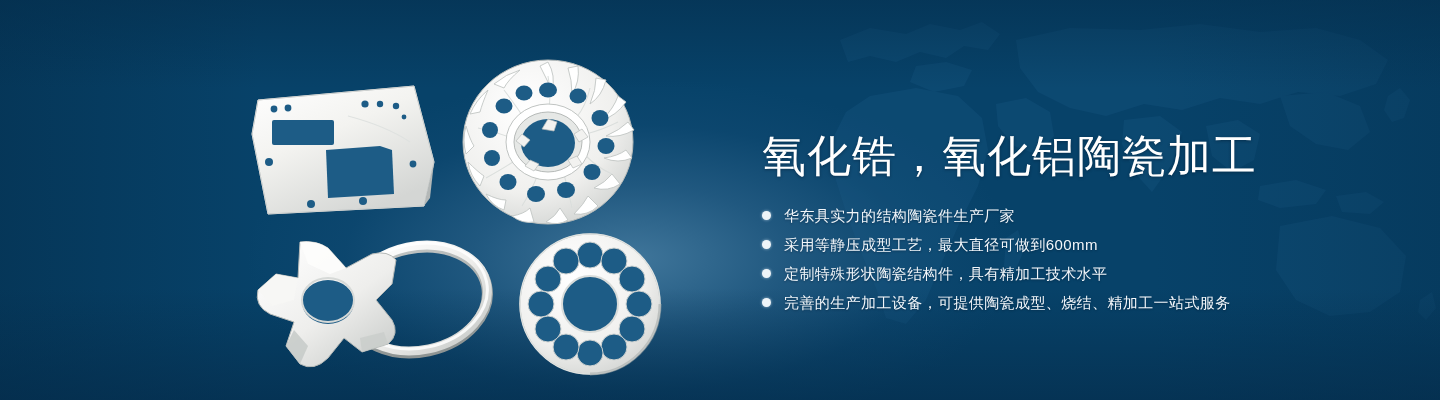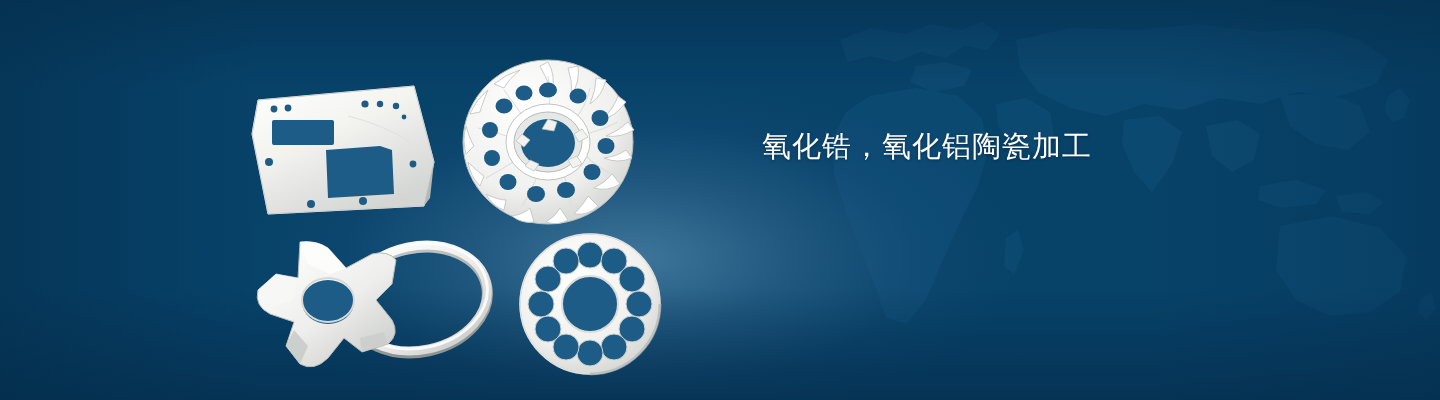--- a/index.html
+++ b/index.html
@@ -72,21 +72,21 @@
 
   
   .text-block {
     position: absolute;
     left: 762px;
     top: 107px;
     width: 620px;
   }
   .headline {
     color: #ffffff;
-    font-size: 29px;
+    font-size: 44px;
     line-height: 40px;
     letter-spacing: 1px;
     font-weight: 400;
     white-space: nowrap;
     text-shadow: 0 1px 3px rgba(0,20,40,0.45);
   }
   .feature-list {
     margin: 26px 0 0 0;
     padding: 0;
     list-style: none;
@@ -318,15 +318,33 @@
         </g>
 
         <path d="M76 140 A70 70 0 0 0 146 70" fill="none" stroke="#a9aeac" stroke-width="3" opacity="0.6"></path>
       </g>
     </svg>
   </div>
 
   <div class="text-block">
     <h1 class="headline">氧化锆，氧化铝陶瓷加工</h1>
 
+    <ul class="feature-list">
+      <li class="feature-item">
+        <span class="bullet-dot"></span>
+        <span class="feature-text">华东具实力的结构陶瓷件生产厂家</span>
+      </li>
+      <li class="feature-item">
+        <span class="bullet-dot"></span>
+        <span class="feature-text">采用等静压成型工艺，最大直径可做到600mm</span>
+      </li>
+      <li class="feature-item">
+        <span class="bullet-dot"></span>
+        <span class="feature-text">定制特殊形状陶瓷结构件，具有精加工技术水平</span>
+      </li>
+      <li class="feature-item">
+        <span class="bullet-dot"></span>
+        <span class="feature-text">完善的生产加工设备，可提供陶瓷成型、烧结、精加工一站式服务</span>
+      </li>
+    </ul>
   </div>
 
 </div>
 
 </body></html>

